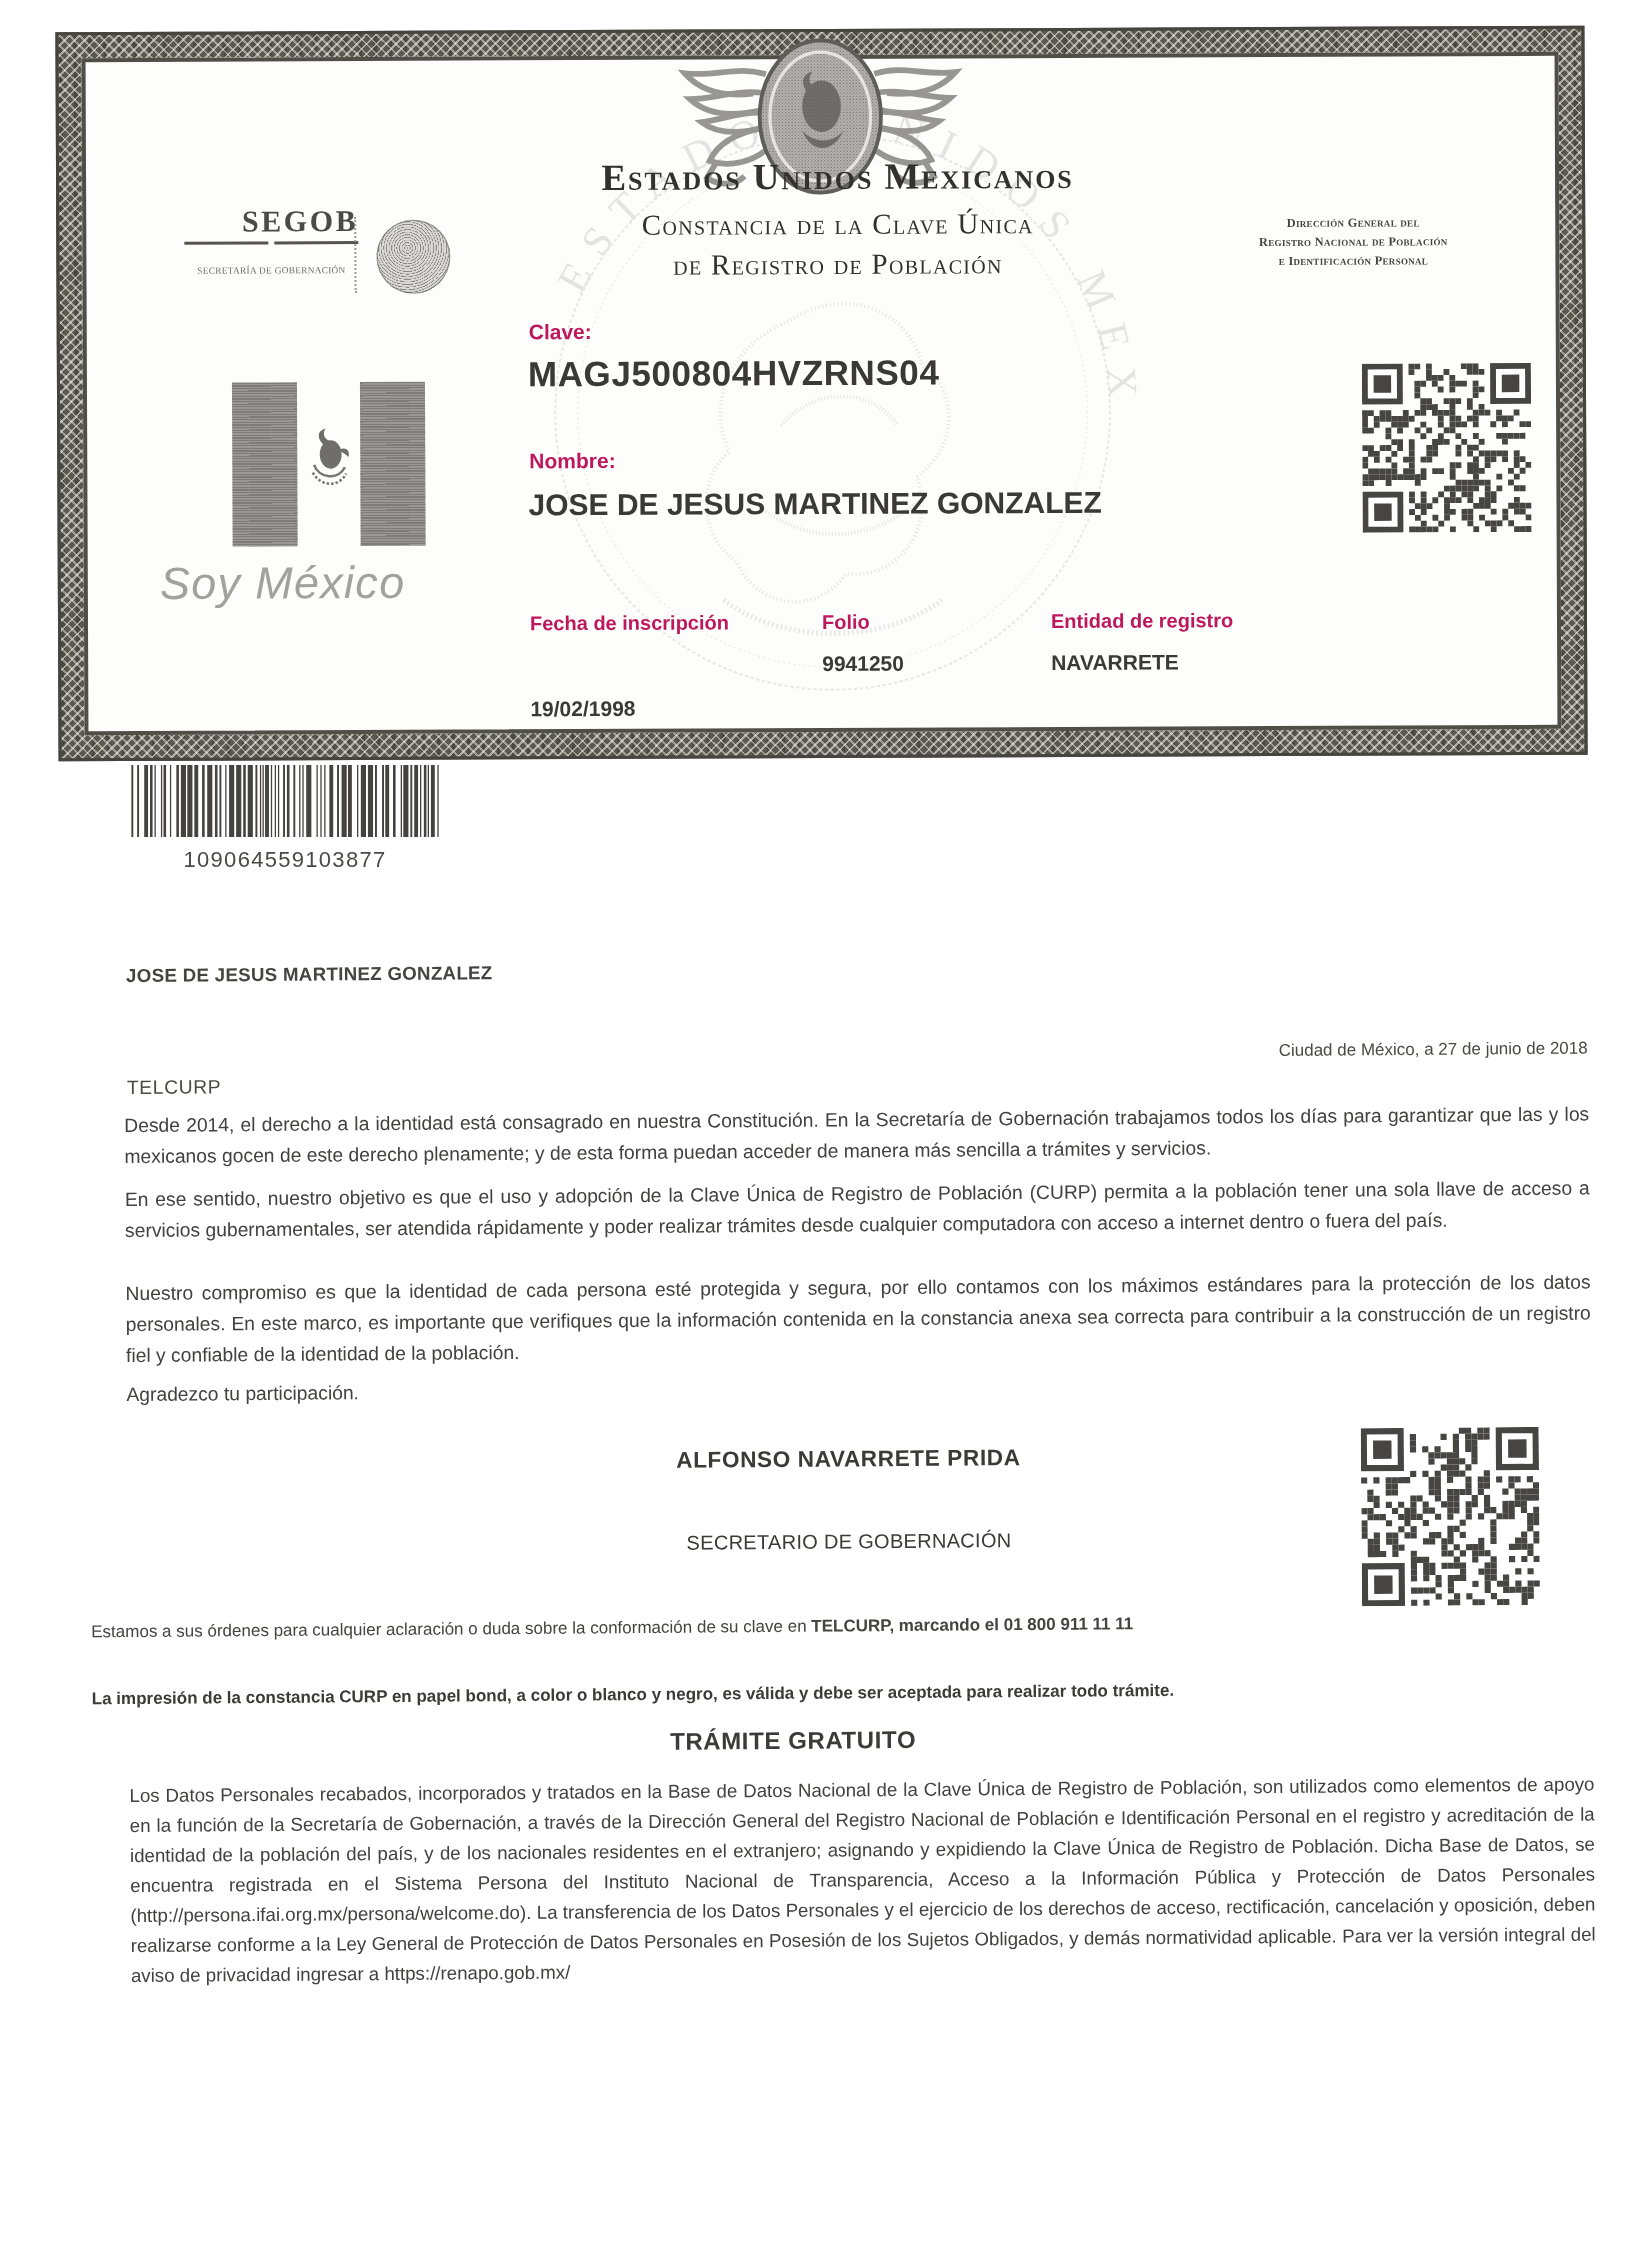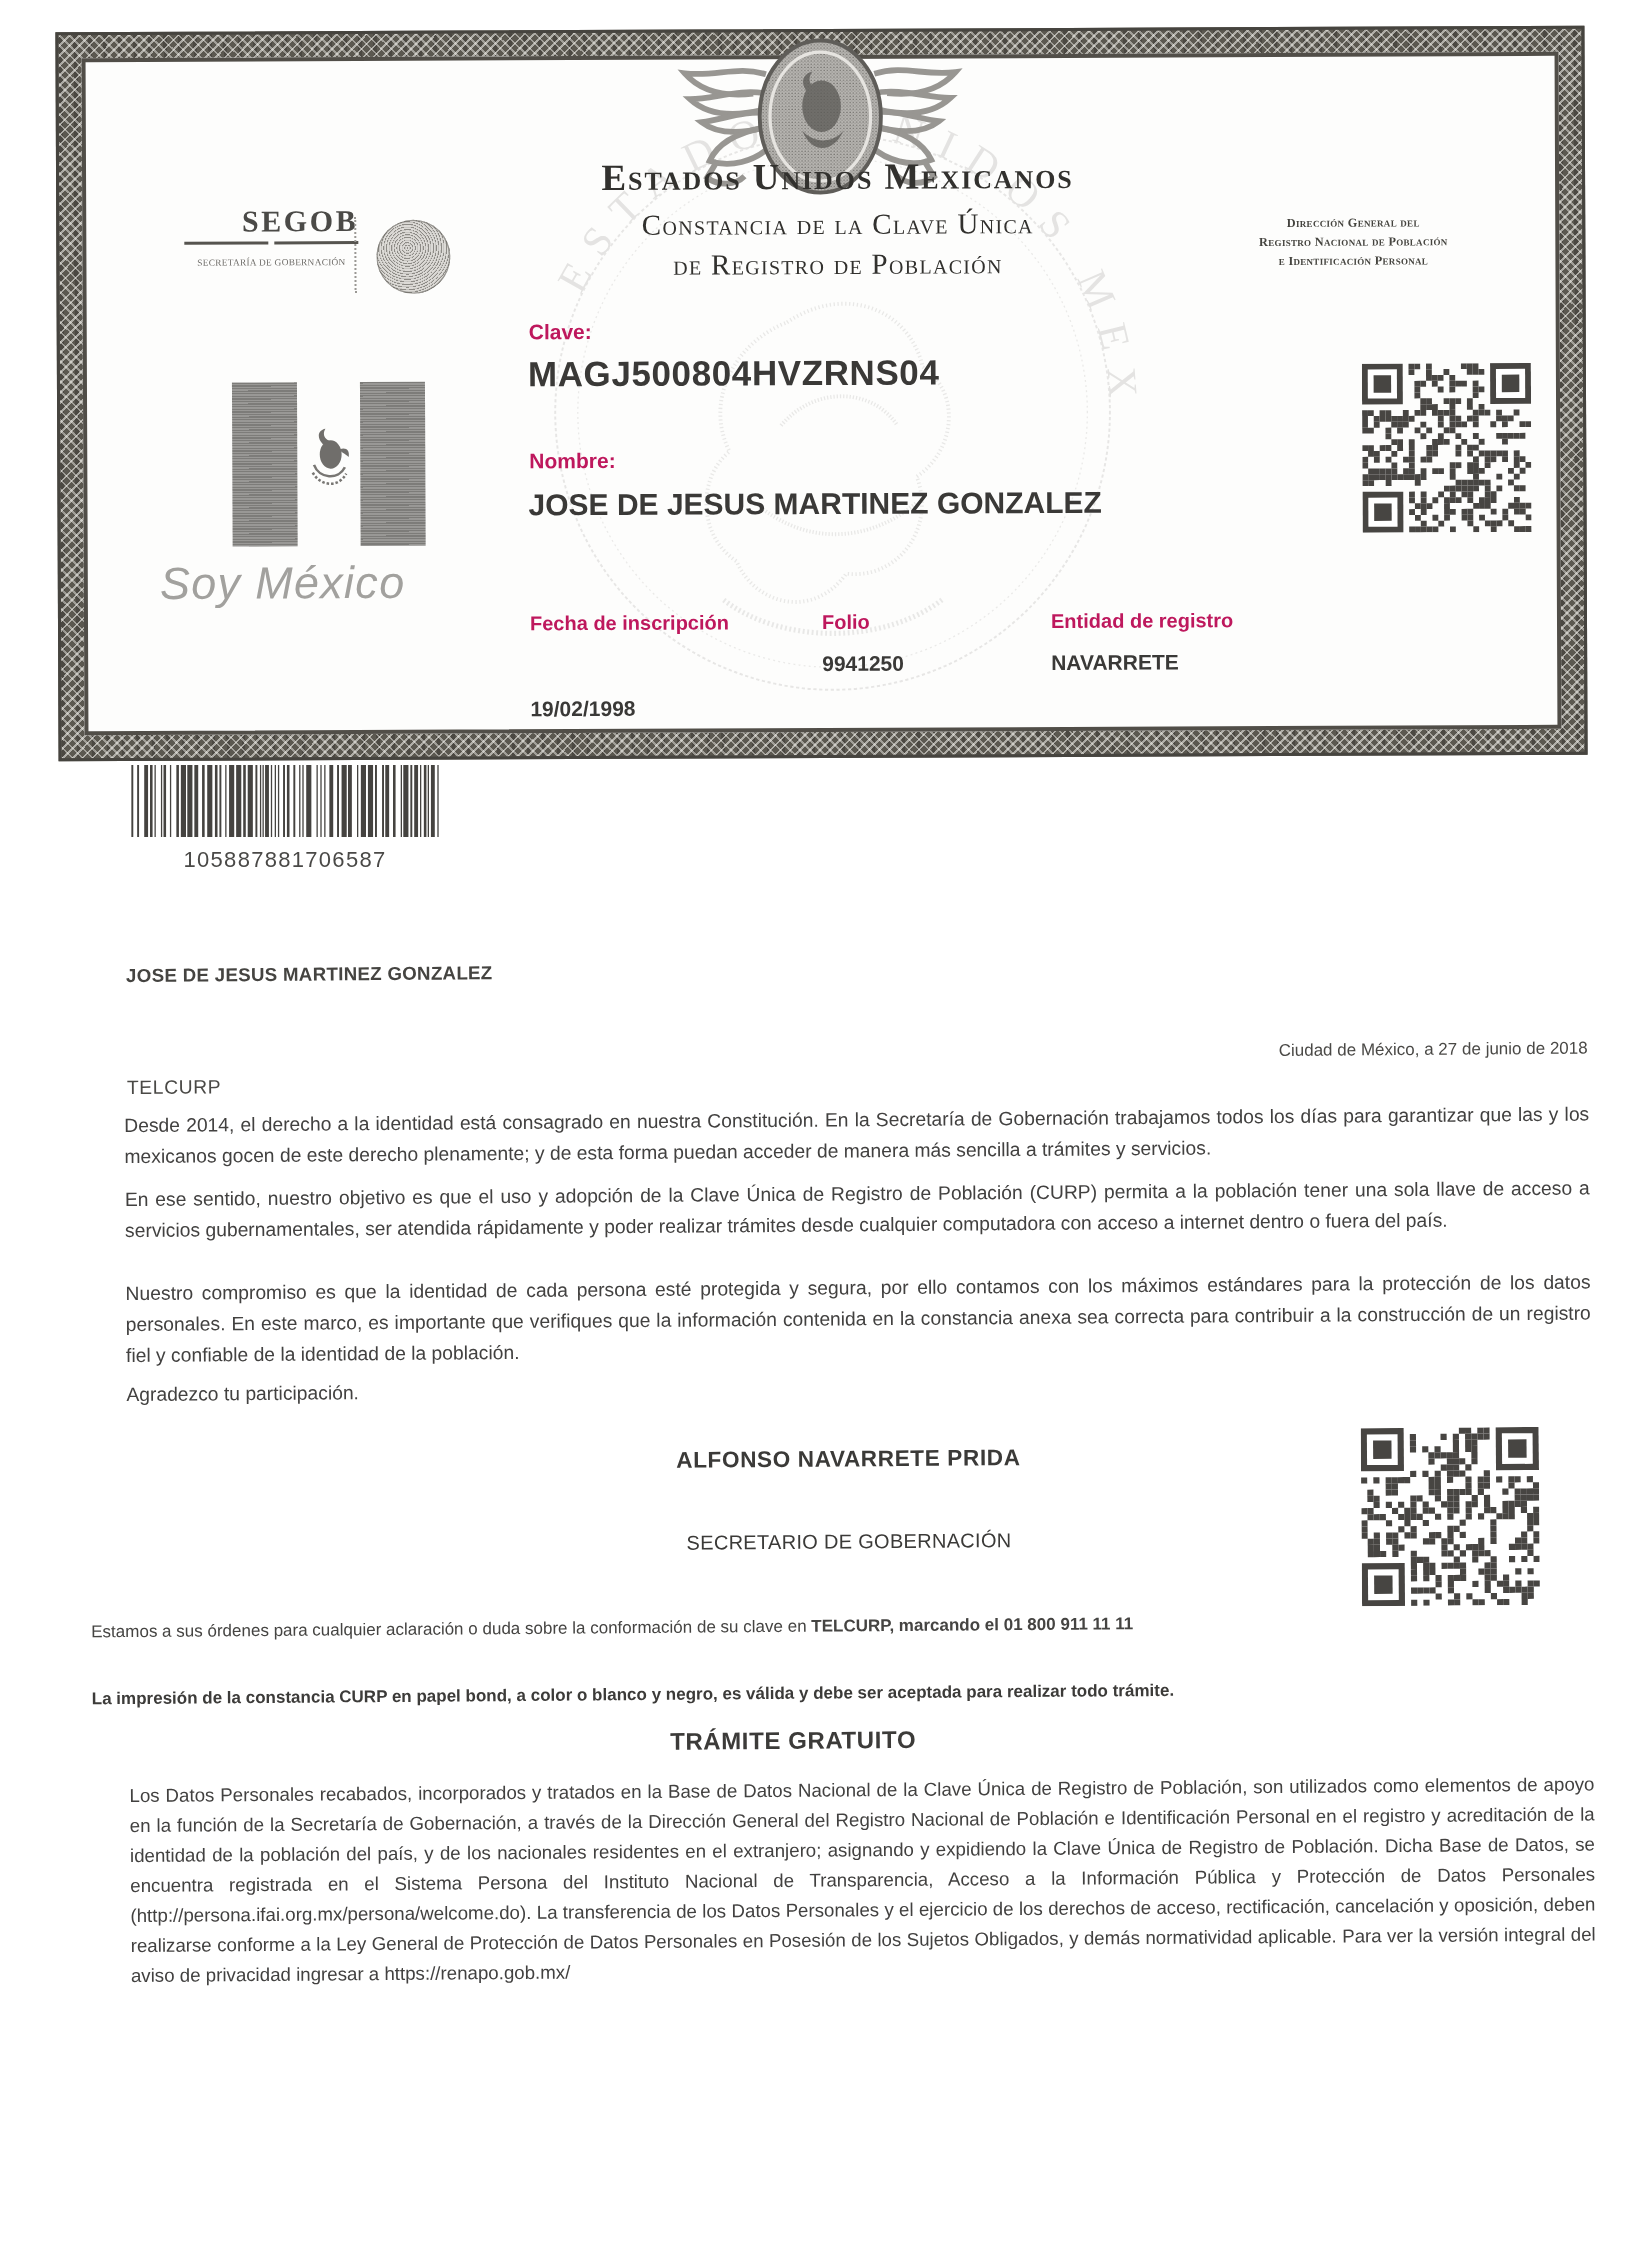--- a/index.html
+++ b/index.html
@@ -19,21 +19,21 @@
   .cert-content{position:absolute;inset:0;}
 
   .watermark{position:absolute;left:453px;top:61px;opacity:0.8;}
 
   .top-emblem{position:absolute;left:584px;top:5.2px;}
 
   .segob-block{position:absolute;left:128px;top:173px;width:174px;text-align:center;}
   .segob-word{font-family:"Liberation Serif", serif;font-size:30px;letter-spacing:2.6px;color:#4b4a47;font-weight:bold;text-align:right;}
   .segob-rules{display:flex;gap:6.4px;margin-top:2.6px;}
   .segob-rules div{flex:1;height:3.2px;background:#56544f;}
-  .segob-sub{margin-top:13px;font-family:"Liberation Serif", serif;font-size:9.3px;letter-spacing:0.3px;color:#6e6c68;font-variant:small-caps;}
+  .segob-sub{margin-top:21px;font-family:"Liberation Serif", serif;font-size:9.3px;letter-spacing:0.3px;color:#6e6c68;font-variant:small-caps;}
 
   .segob-divider{position:absolute;left:298px;top:186px;height:76px;width:0;border-left:2.6px dotted #9a9894;}
   .segob-seal{position:absolute;left:320px;top:189px;width:74px;height:74px;border-radius:50%;
       background:repeating-radial-gradient(circle at 42% 38%, #8d8b86 0 0.6px, #dcdad6 0.6px 1.9px, #c7c5c1 1.9px 2.6px);
       box-shadow:inset 0 0 0 1.3px rgba(110,108,104,.6);}
 
   .title-block{position:absolute;left:330px;top:126px;width:903px;text-align:center;
       font-family:"Liberation Serif", serif;color:#32312e;}
   .title-1{font-size:37px;letter-spacing:1.9px;font-variant:small-caps;font-weight:600;}
   .title-2{font-size:29px;letter-spacing:1.3px;font-variant:small-caps;margin-top:10.3px;font-weight:500;}
@@ -547,21 +547,21 @@
         <rect x="419" y="0" width="2" height="112" fill="#454340"></rect>
         <rect x="423" y="0" width="8" height="112" fill="#454340"></rect>
         <rect x="434" y="0" width="3" height="112" fill="#454340"></rect>
         <rect x="440" y="0" width="6" height="112" fill="#454340"></rect>
         <rect x="449" y="0" width="2" height="112" fill="#454340"></rect>
         <rect x="455" y="0" width="4" height="112" fill="#454340"></rect>
         <rect x="461" y="0" width="2" height="112" fill="#454340"></rect>
         <rect x="466" y="0" width="6" height="112" fill="#454340"></rect>
         <rect x="476" y="0" width="2" height="112" fill="#454340"></rect>
       </svg>
-    <div class="barcode-num">105887881706587</div>
+    <div class="barcode-num">109064559103877</div>
   </div>
 
   <div class="letter">
     <div class="addressee">JOSE DE JESUS MARTINEZ GONZALEZ</div>
     <div class="date-line">Ciudad de México, a 27 de junio de 2018</div>
     <div class="salutation">TELCURP</div>
 
     <div class="para p1">Desde 2014, el derecho a la identidad está consagrado en nuestra Constitución. En la Secretaría de Gobernación trabajamos todos los días para garantizar que las y los mexicanos gocen de este derecho plenamente; y de esta forma puedan acceder de manera más sencilla a trámites y servicios.</div>
     <div class="para p2">En ese sentido, nuestro objetivo es que el uso y adopción de la Clave Única de Registro de Población (CURP) permita a la población tener una sola llave de acceso a servicios gubernamentales, ser atendida rápidamente y poder realizar trámites desde cualquier computadora con acceso a internet dentro o fuera del país.</div>
     <div class="para p3">Nuestro compromiso es que la identidad de cada persona esté protegida y segura, por ello contamos con los máximos estándares para la protección de los datos personales. En este marco, es importante que verifiques que la información contenida en la constancia anexa sea correcta para contribuir a la construcción de un registro fiel y confiable de la identidad de la población.</div>

